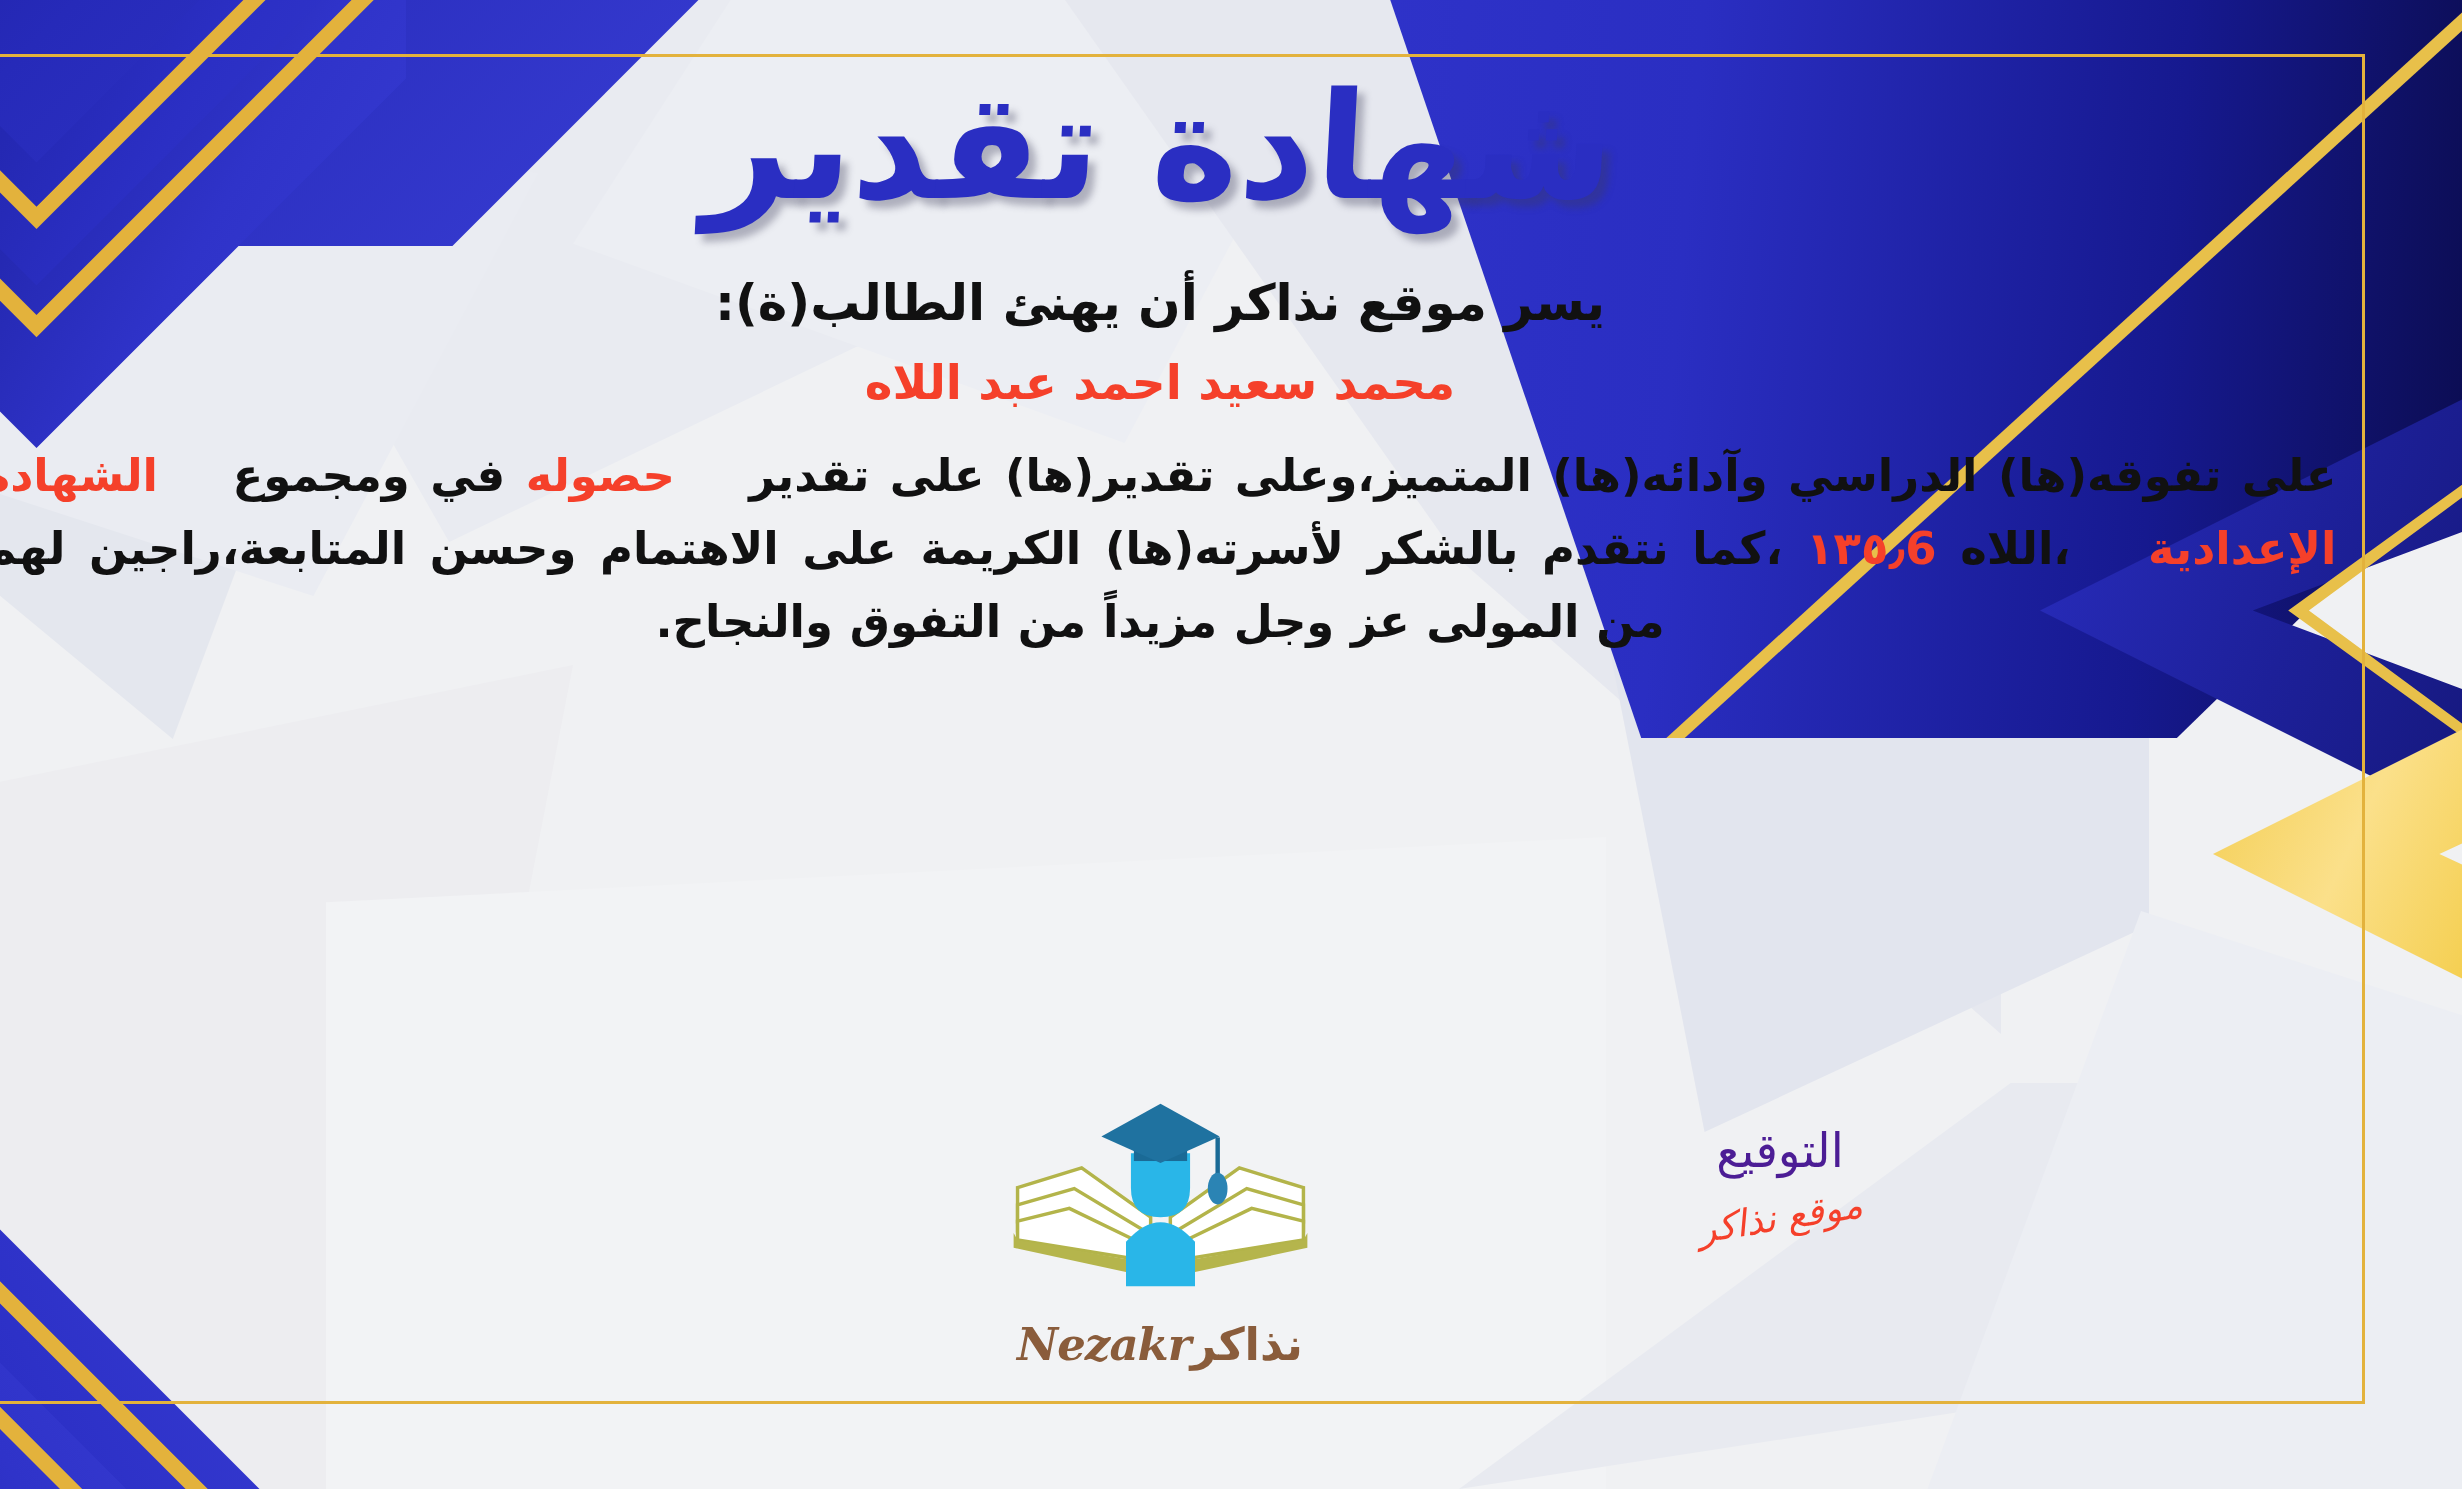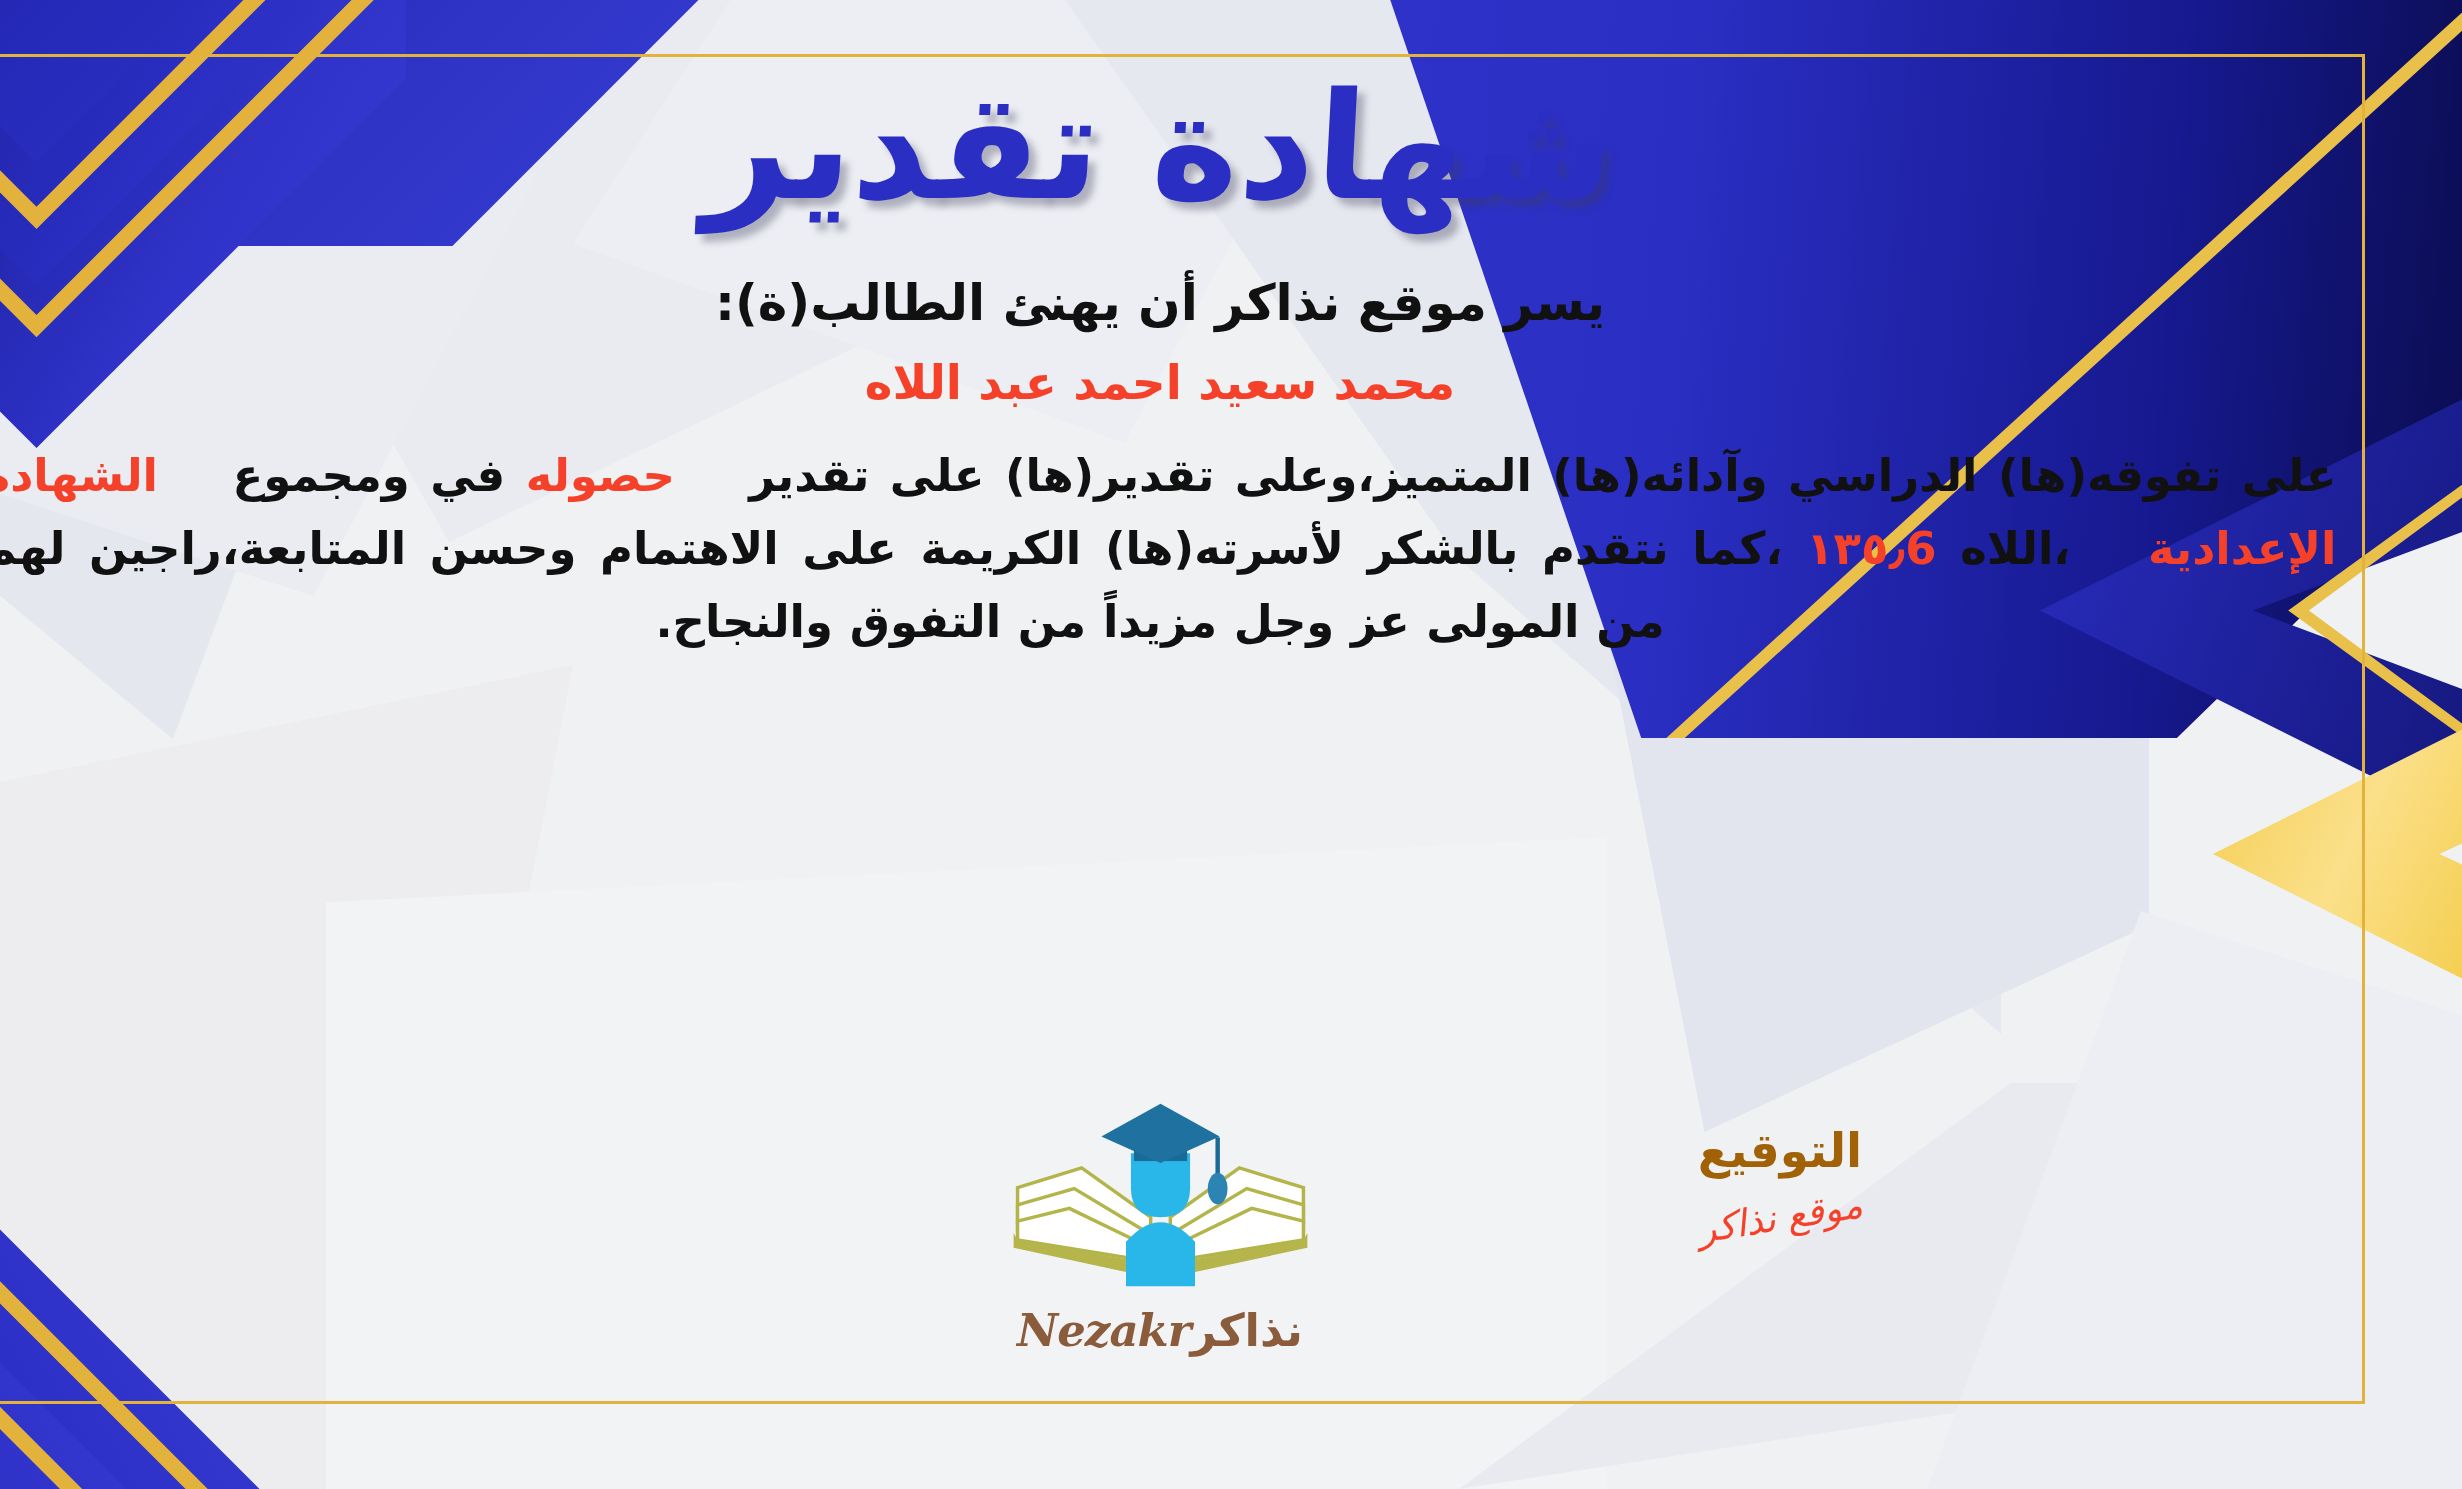--- a/index.html
+++ b/index.html
@@ -216,42 +216,42 @@
     margin-top:auto;
     position:relative;
     height:315px;
   }
 
   .sign-block{
     position:absolute;right:502px;top:34px;
     text-align:center;direction:rtl;
   }
   .sign-label{
-    font-size:47px;font-weight:700;color:#a16207;
+    font-size:47px;font-weight:400;color:#4c1d95;
   }
   .sign-mark{
     margin-top:17.7px;
     font-family:"DejaVu Serif","Liberation Serif",serif;
     font-size:37px;
     color:#f5402a;
     font-style:italic;
     transform:rotate(-9deg);
     display:inline-block;
     direction:rtl;
   }
 
   
   .logo{
     position:absolute;left:50%;transform:translateX(-50%);
     top:4.9px;width:374px;text-align:center;
   }
   .logo-mark{position:relative;width:345px;height:207px;margin:0 auto;}
   .logo-svg{width:100%;height:100%;display:block;}
   .logo-text{
-    margin-top:3px;
+    margin-top:17px;
     font-size:45px;font-weight:700;color:#8a5c3b;
     direction:rtl;letter-spacing:-1px;white-space:nowrap;
   }
   .logo-text .en{font-family:"DejaVu Serif","Liberation Serif",serif;font-style:italic;}
 </style>
 </head>
 <body>
 
 <div id="cert">
 

